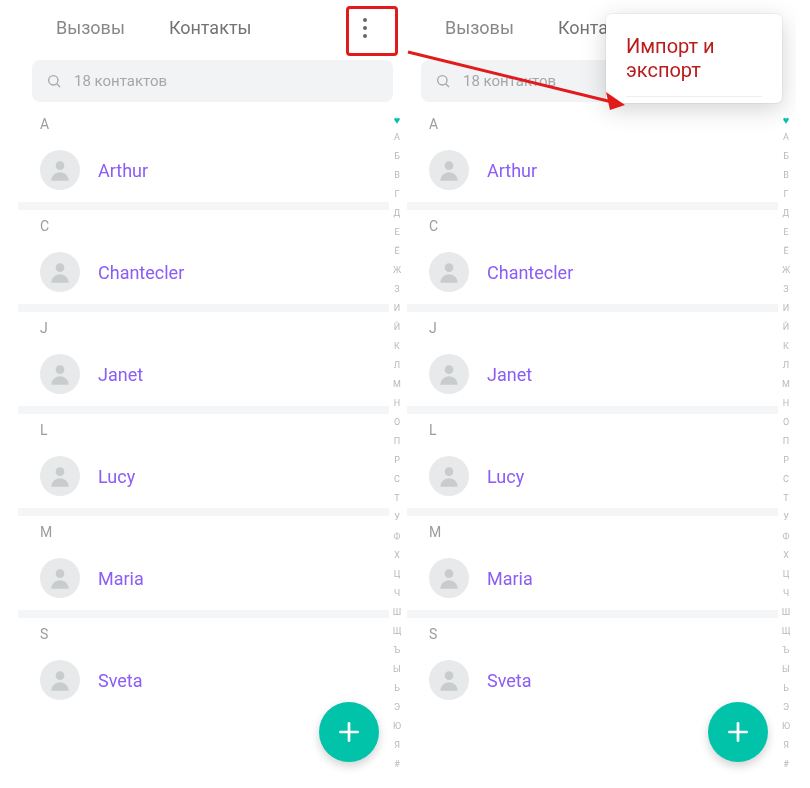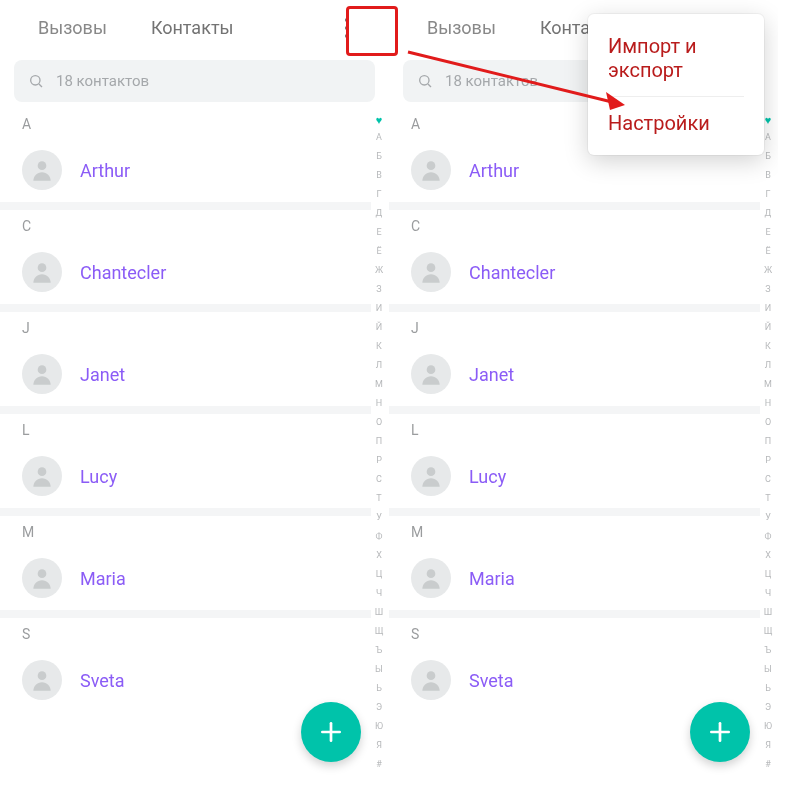--- a/index.html
+++ b/index.html
@@ -8,20 +8,21 @@
     background: #fff;
     width: 810px;
     height: 788px;
     overflow: hidden;
     position: relative;
   }
   .screens {
     display: flex;
     width: 778px;
     height: 788px;
+    margin-left: 18px;
   }
   .screen {
     width: 405px;
     height: 788px;
     position: relative;
     background: #fff;
     display: flex;
     flex-direction: column;
     overflow: hidden;
   }
@@ -438,21 +439,20 @@
         <svg viewBox="0 0 24 24" fill="none" stroke-width="2.5" stroke-linecap="round">
             <line x1="12" y1="4" x2="12" y2="20"></line>
             <line x1="4" y1="12" x2="20" y2="12"></line>
           </svg>
       </div>
     </div>
 
     <div class="overflow-menu">
       <div class="overflow-item">Импорт и экспорт</div>
       <div class="overflow-sep"></div>
-      <div class="overflow-item">Настройки</div>
     </div>
   </div>
 </div>
 
 <div class="ann ann-box" style="left:346px; top:6px; width:52px; height:50px;"></div>
 
 <svg class="ann ann-arrow" style="left:400px; top:42px; width:240px; height:80px;" viewBox="0 0 240 80">
   <line x1="8" y1="10" x2="212" y2="60"></line>
   <polygon points="225,63 206,50 210,68"></polygon>
 </svg>

